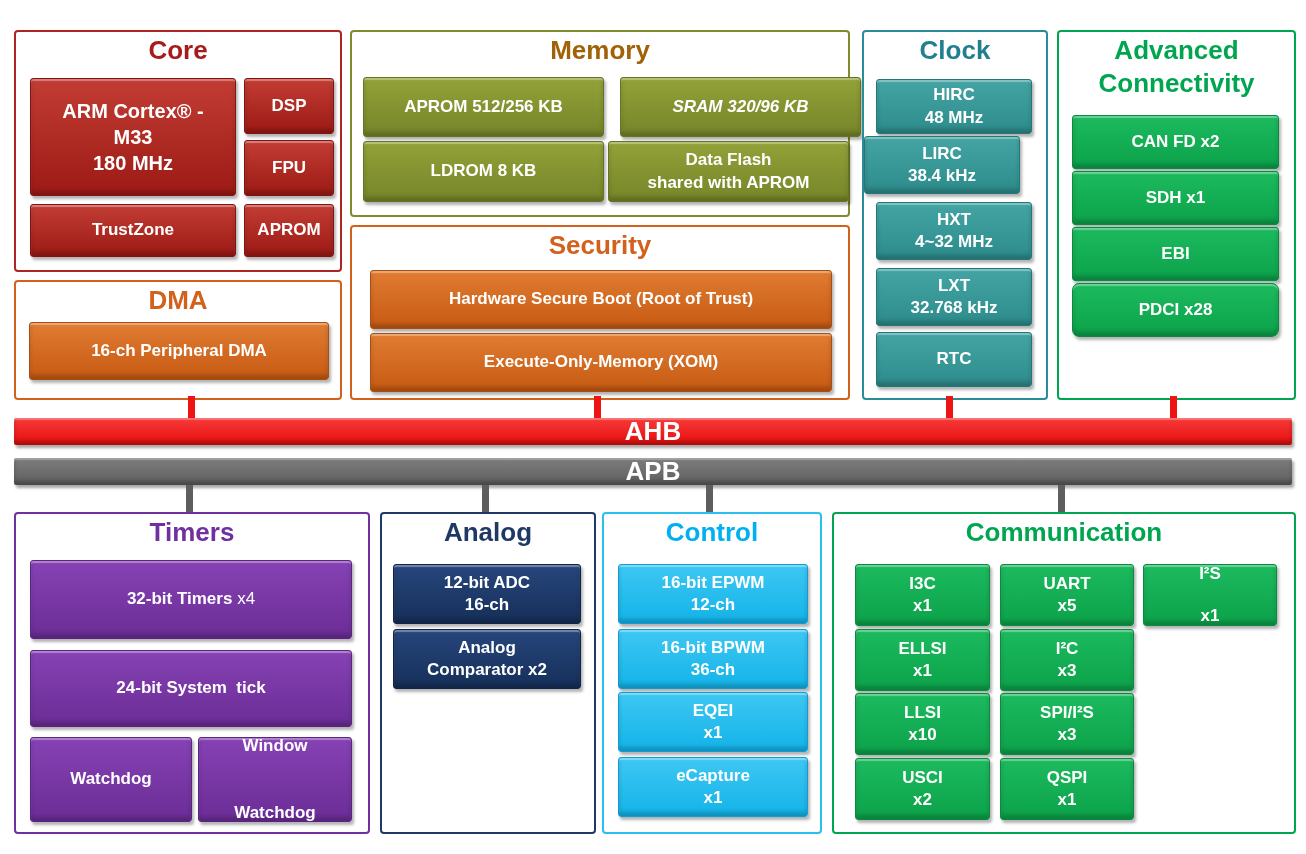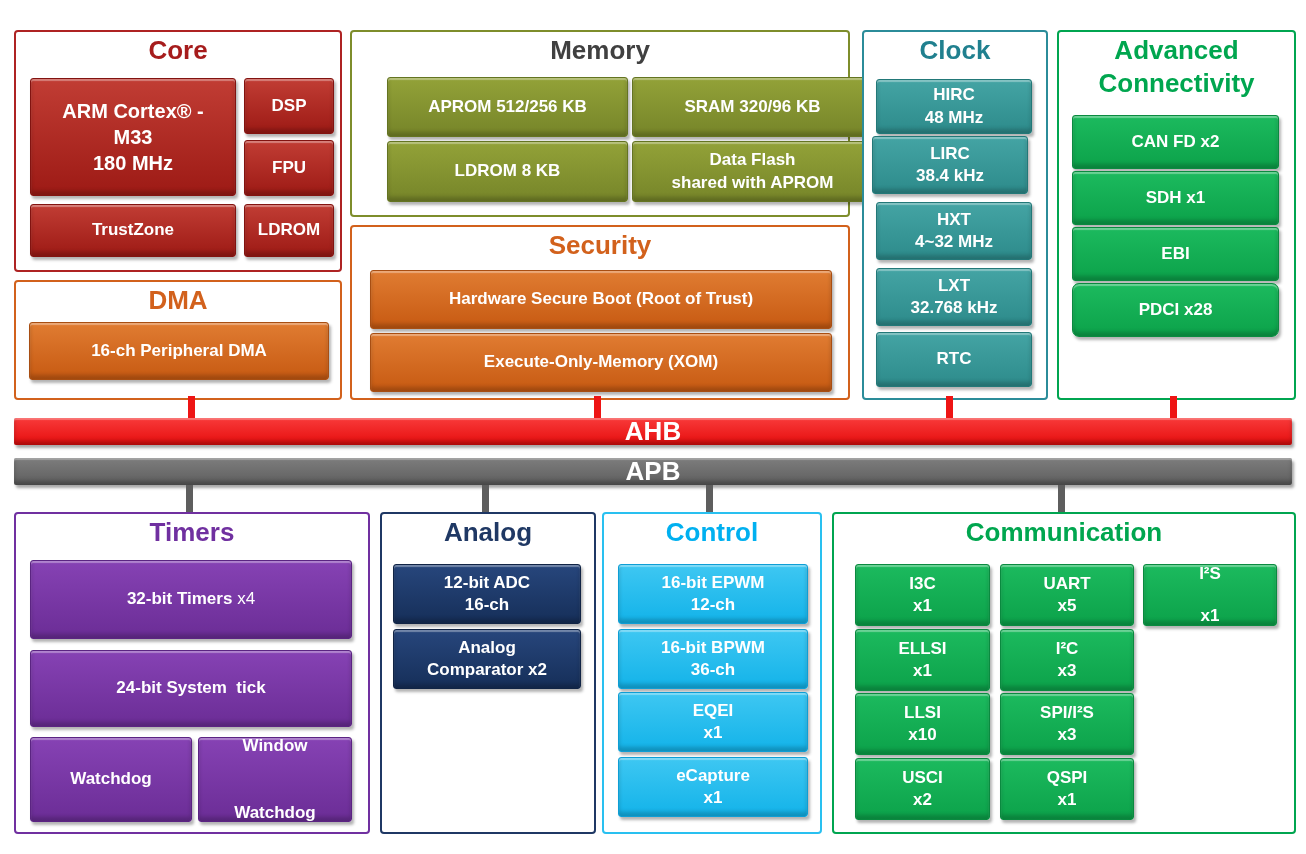--- a/index.html
+++ b/index.html
@@ -8,21 +8,21 @@
   .section{position:absolute;background:#fff;border-radius:4px;}
   .sec-title{position:absolute;left:0;right:0;top:2px;text-align:center;
              font-size:26px;font-weight:bold;line-height:1.25;}
   .blk{position:absolute;border-radius:3px;color:#fff;font-weight:bold;
        display:flex;flex-direction:column;align-items:center;justify-content:center;
        text-align:center;font-size:17px;line-height:1.3;
        box-shadow:inset 0 2px 1px rgba(255,255,255,.35), inset 0 -4px 4px rgba(0,0,0,.20), 2px 3px 3px rgba(0,0,0,.30);}
   .blk span{white-space:pre-wrap;}
   .red   {background:linear-gradient(#c13d34,#9d1a15);border:1px solid #821310;}
   .orange{background:linear-gradient(#e07c32,#c75a12);border:1px solid #a84e12;}
-  .olive {background:linear-gradient(#93a238,#768529);border:1px solid #647421;margin-left:24px;}
+  .olive {background:linear-gradient(#93a238,#768529);border:1px solid #647421;}
   .teal  {background:linear-gradient(#44a4a4,#2d8b8b);border:1px solid #227878;}
   .green {background:linear-gradient(#1cba5e,#0ca24a);border:1px solid #0a8a3f;}
   .purple{background:linear-gradient(#8642b4,#6b2d96);border:1px solid #5b2482;}
   .navy  {background:linear-gradient(#27467c,#162f59);border:1px solid #112445;}
   .cyan  {background:linear-gradient(#3ec7f2,#13b3e9);border:1px solid #0e9ed5;}
   .bus{position:absolute;left:14px;width:1278px;height:27px;border-radius:2px;
        color:#fff;font-weight:bold;font-size:26px;display:flex;align-items:center;justify-content:center;
        box-shadow:inset 0 2px 1px rgba(255,255,255,.3), inset 0 -4px 4px rgba(0,0,0,.25), 2px 3px 3px rgba(0,0,0,.35);}
   .conn{position:absolute;width:7px;}
   .suffix{font-weight:400;}
@@ -42,37 +42,37 @@
     <div class="blk red" style="left:228px;top:46px;width:88px;height:54px;">
       <span>DSP</span>
     </div>
     <div class="blk red" style="left:228px;top:108px;width:88px;height:54px;">
       <span>FPU</span>
     </div>
     <div class="blk red" style="left:14px;top:172px;width:204px;height:51px;">
       <span>TrustZone</span>
     </div>
     <div class="blk red" style="left:228px;top:172px;width:88px;height:51px;">
-      <span>LDROM</span>
+      <span>APROM</span>
     </div>
   </div>
 
   <div class="section" style="left:14px;top:280px;width:324px;height:116px;border:2px solid #d2611c;">
     <div class="sec-title" style="color:#d2611c;">DMA</div>
     <div class="blk orange" style="left:13px;top:40px;width:298px;height:56px;">
       <span>16-ch Peripheral DMA</span>
     </div>
   </div>
 
   <div class="section" style="left:350px;top:30px;width:496px;height:183px;border:2px solid #7e8d2b;">
-    <div class="sec-title" style="color:#404040;">Memory</div>
+    <div class="sec-title" style="color:#a16207;">Memory</div>
     <div class="blk olive" style="left:11px;top:45px;width:239px;height:58px;">
       <span>APROM 512/256 KB</span>
     </div>
-    <div class="blk olive" style="left:256px;top:45px;width:239px;height:58px;">
+    <div class="blk olive" style="left:268px;top:45px;width:239px;height:58px;font-style:italic;">
       <span>SRAM 320/96 KB</span>
     </div>
     <div class="blk olive" style="left:11px;top:109px;width:239px;height:59px;">
       <span>LDROM 8 KB</span>
     </div>
     <div class="blk olive" style="left:256px;top:109px;width:239px;height:59px;">
       <span>Data Flash</span>
       <span>shared with APROM</span>
     </div>
   </div>
@@ -86,21 +86,21 @@
       <span>Execute-Only-Memory (XOM)</span>
     </div>
   </div>
 
   <div class="section" style="left:862px;top:30px;width:182px;height:366px;border:2px solid #2b8c99;">
     <div class="sec-title" style="color:#20808f;">Clock</div>
     <div class="blk teal" style="left:12px;top:47px;width:154px;height:53px;">
       <span>HIRC</span>
       <span>48 MHz</span>
     </div>
-    <div class="blk teal" style="left:8px;top:104px;width:154px;height:56px;">
+    <div class="blk teal" style="left:0;top:104px;width:154px;height:56px;">
       <span>LIRC</span>
       <span>38.4 kHz</span>
     </div>
     <div class="blk teal" style="left:12px;top:170px;width:154px;height:56px;">
       <span>HXT</span>
       <span>4~32 MHz</span>
     </div>
     <div class="blk teal" style="left:12px;top:236px;width:154px;height:56px;">
       <span>LXT</span>
       <span>32.768 kHz</span>

